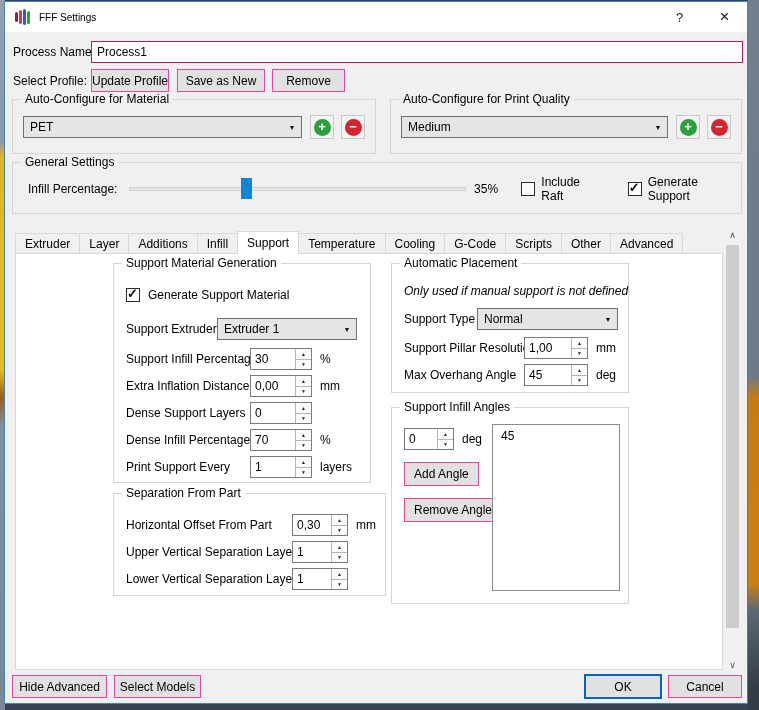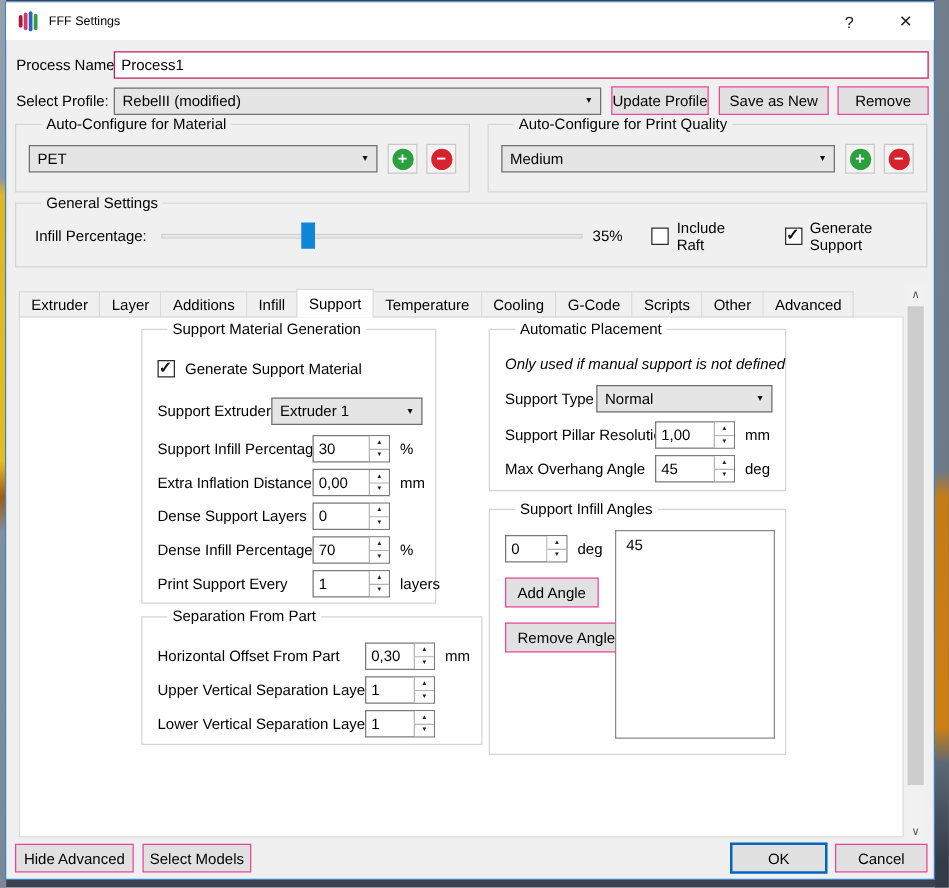--- a/index.html
+++ b/index.html
@@ -35,21 +35,21 @@
   .flabel{white-space:nowrap;}
   .text-input{flex:1;height:22px;background:#fff;border:1px solid #be185d;box-sizing:border-box;
     display:flex;align-items:center;padding-left:5px;font-size:12px;}
   .combo{height:22px;box-sizing:border-box;background:#e5e5e5;border:1px solid #707070;
     display:flex;align-items:center;font-size:12px;}
   .combo-text{flex:1;padding-left:6px;white-space:nowrap;overflow:hidden;}
   .combo-arrow{width:18px;text-align:center;font-size:7px;color:#111;}
   .btn{height:23px;box-sizing:border-box;background:#e1e1e1;border:1px solid #ec4899;
     display:flex;align-items:center;justify-content:center;font-size:12px;color:#000;white-space:nowrap;}
   .group{position:absolute;border:1px solid #d5d5d5;box-sizing:border-box;}
-  .gtitle{position:absolute;top:-8px;left:20px;background:#f0f0f0;padding:0 4px;font-size:12px;line-height:15px;white-space:nowrap;}
+  .gtitle{position:absolute;top:-8px;left:8px;background:#f0f0f0;padding:0 4px;font-size:12px;line-height:15px;white-space:nowrap;}
   .on-white .gtitle{background:#fff;}
   .icon-btn{width:24px;height:24px;box-sizing:border-box;background:#f3f3f3;border:1px solid #c9c9c9;
     display:flex;align-items:center;justify-content:center;}
   .circle{width:17px;height:17px;border-radius:50%;color:#fff;font-size:13px;line-height:16px;
     text-align:center;font-weight:bold;}
   .circle.green{background:#2ca03c;}
   .circle.red{background:#d6232e;}
   .cb{width:14px;height:14px;box-sizing:border-box;border:1px solid #2b2b2b;background:#fff;position:relative;flex:none;}
   .cb-mark{position:absolute;left:0px;top:-3px;font-size:13px;color:#111;font-weight:bold;}
   .cbwrap{display:flex;align-items:center;}
@@ -92,21 +92,21 @@
   
   #tabbar{position:absolute;left:10px;top:229px;height:23px;display:flex;align-items:flex-end;z-index:3;}
   .tab{box-sizing:border-box;height:21px;padding:0 9px;display:flex;align-items:center;background:#f0f0f0;
     border:1px solid #d9d9d9;border-left:none;font-size:12px;white-space:nowrap;}
   .tab:first-child{border-left:1px solid #d9d9d9;}
   .tab.active{height:23px;background:#fff;border-left:1px solid #d9d9d9;border-bottom:none;margin-left:-1px;}
   #panel{position:absolute;left:10px;top:251px;width:708px;height:417px;background:#fff;
     border:1px solid #d9d9d9;box-sizing:border-box;z-index:1;}
 
   
-  #grp-gen{left:97px;top:9px;width:236px;height:220px;}
+  #grp-gen{left:97px;top:9px;width:258px;height:220px;}
   #grp-sep{left:97px;top:239px;width:273px;height:103px;}
   #grp-place{left:375px;top:9px;width:238px;height:130px;}
   #grp-angles{left:375px;top:153px;width:238px;height:197px;}
   .ginner{padding:18px 10px 0 12px;}
   .frow{display:flex;align-items:center;height:22px;margin-bottom:5px;font-size:12px;}
   .cbrow{display:flex;align-items:center;height:18px;margin:4px 0 14px 0;font-size:12px;}
   #grp-gen .frow .flabel{width:124px;flex:none;}
   #grp-gen .combo{width:140px;}
   #grp-gen .frow.combo-row{margin-bottom:8px;}
   #grp-gen .frow.combo-row .flabel{width:91px;}
@@ -162,24 +162,20 @@
 
   <div class="row" id="row-process">
     <span class="flabel">Process Name:</span>
     <span class="text-input">
       <span>Process1</span>
     </span>
   </div>
 
   <div class="row" id="row-profile">
     <span class="flabel">Select Profile:</span>
-    <span class="combo" id="profile-combo">
-      <span class="combo-text">RebelII (modified)</span>
-      <span class="combo-arrow">▼</span>
-    </span>
     <span class="btn" id="btn-update">Update Profile</span>
     <span class="btn" id="btn-saveasnew">Save as New</span>
     <span class="btn" id="btn-remove">Remove</span>
   </div>
 
   <div class="group" id="grp-material">
     <span class="gtitle">Auto-Configure for Material</span>
     <div class="acrow">
       <span class="combo">
         <span class="combo-text">PET</span>

